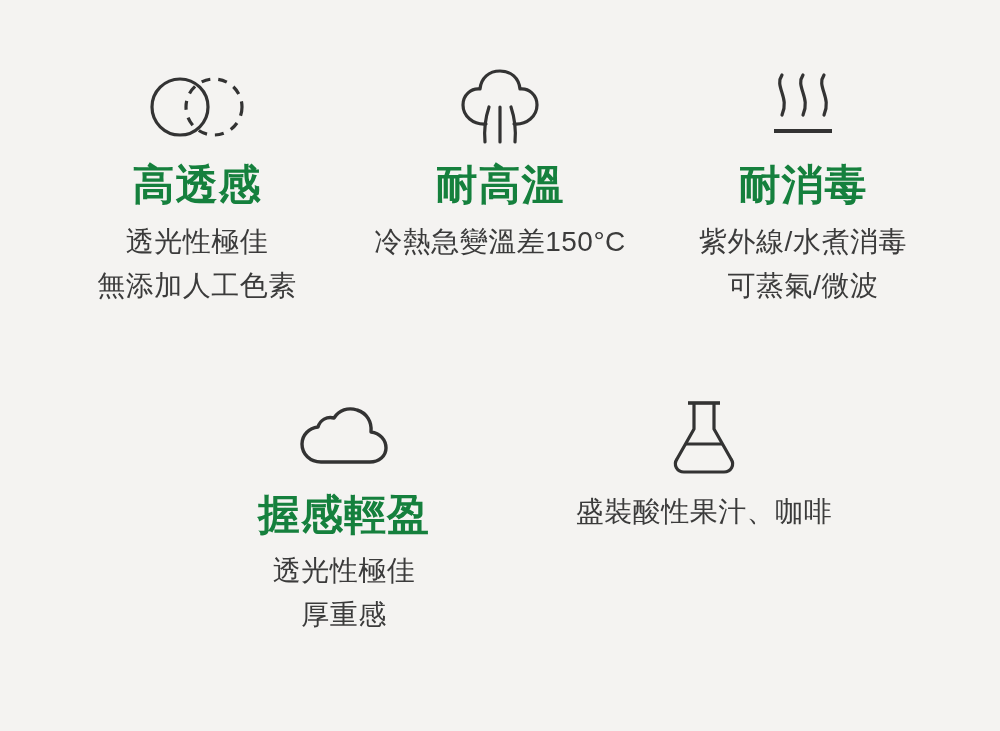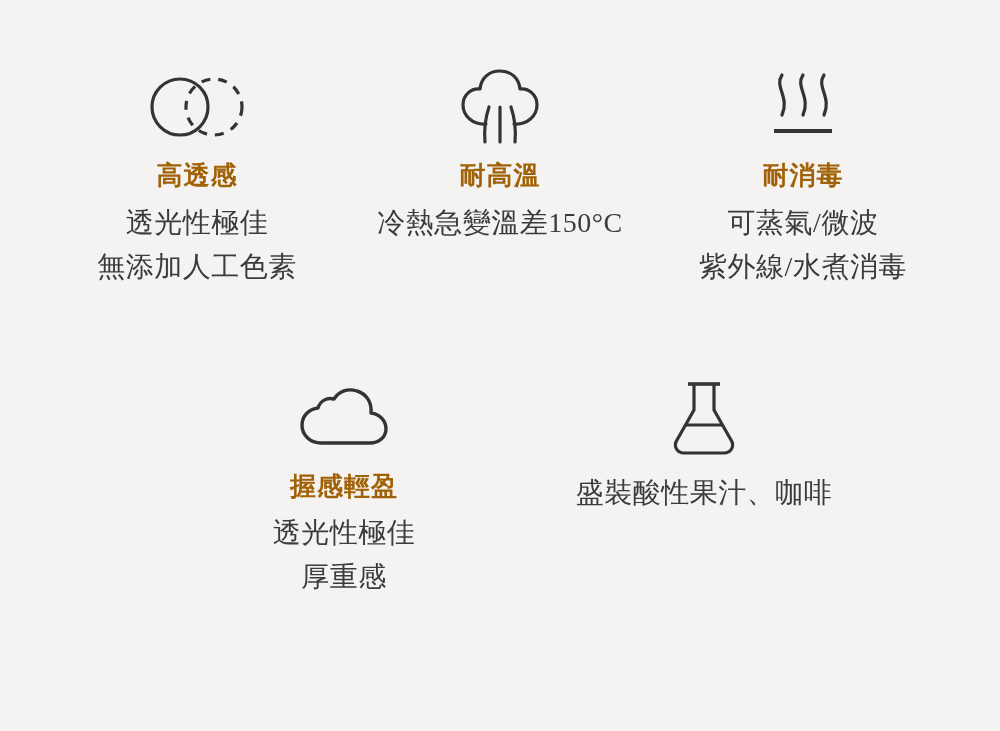--- a/index.html
+++ b/index.html
@@ -60,45 +60,44 @@
     justify-content: center;
     margin-bottom: 14px;
   }
 
   .feature-icon svg {
     display: block;
     overflow: visible;
   }
 
   .feature-title {
-    font-size: 26px;
+    font-size: 42px;
     font-weight: bold;
     line-height: 1.18;
     letter-spacing: 1px;
-    color: #a16207;
+    color: #15803d;
     margin: 0 0 10px 0;
     white-space: nowrap;
     text-align: center;
   }
 
   .feature-desc {
     font-size: 28px;
     font-weight: normal;
     line-height: 44px;
     letter-spacing: 0.5px;
     color: #3b3b3b;
     margin: 0;
     text-align: center;
     white-space: nowrap;
   }
 
   .feature-desc .desc-line {
     display: block;
     white-space: nowrap;
-    font-family: Liberation Serif, serif;
   }
 </style>
 </head>
 <body>
 
 <div class="features-board">
 
   <div class="feature-row row-top">
 
     <div class="feature-card">
@@ -134,22 +133,22 @@
       <div class="feature-icon">
         <svg width="82" height="72" viewBox="0 0 82 72" fill="none" aria-hidden="true">
           <path d="M20 4 C12 16 28 26 20 44" stroke="#333333" stroke-width="3.2" fill="none" stroke-linecap="round"></path>
           <path d="M41 4 C33 16 49 26 41 44" stroke="#333333" stroke-width="3.2" fill="none" stroke-linecap="round"></path>
           <path d="M62 4 C54 16 70 26 62 44" stroke="#333333" stroke-width="3.2" fill="none" stroke-linecap="round"></path>
           <line x1="12" y1="60" x2="70" y2="60" stroke="#333333" stroke-width="4.2" stroke-linecap="butt"></line>
         </svg>
       </div>
       <div class="feature-title">耐消毒</div>
       <div class="feature-desc">
+        <span class="desc-line">紫外線/水煮消毒</span>
         <span class="desc-line">可蒸氣/微波</span>
-        <span class="desc-line">紫外線/水煮消毒</span>
       </div>
     </div>
 
   </div>
 
   <div class="feature-row row-bottom">
 
     <div class="feature-card">
       <div class="feature-icon">
         <svg width="92" height="62" viewBox="0 0 92 62" fill="none" aria-hidden="true">

